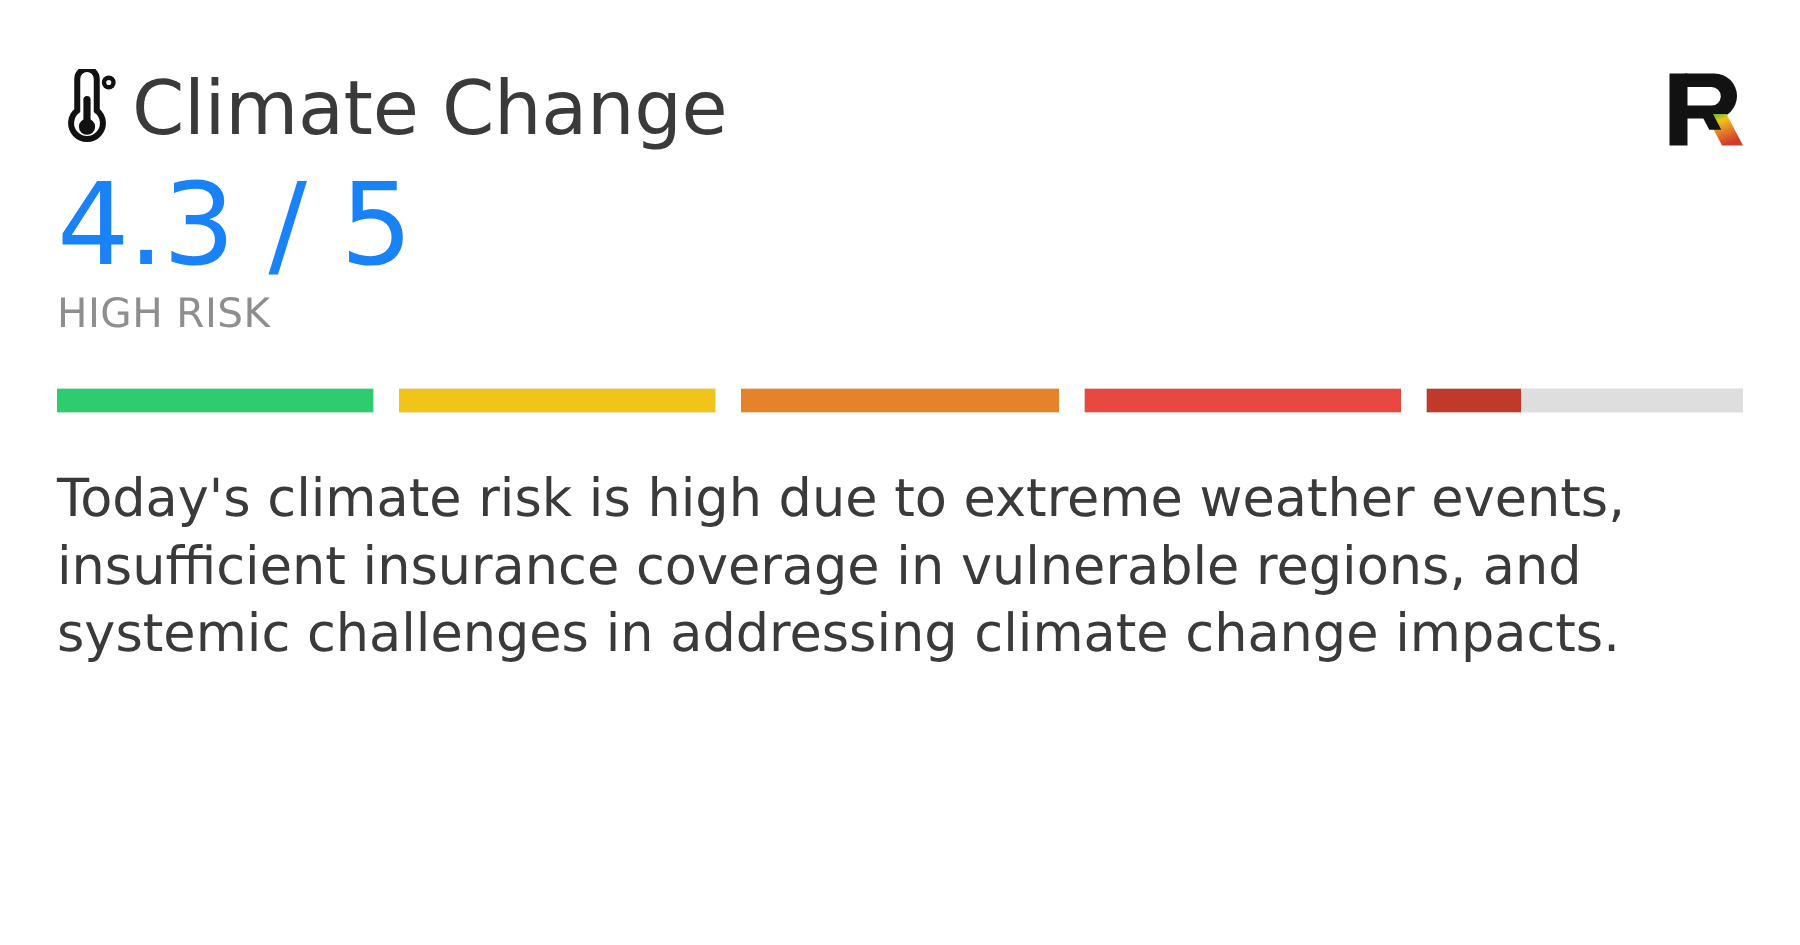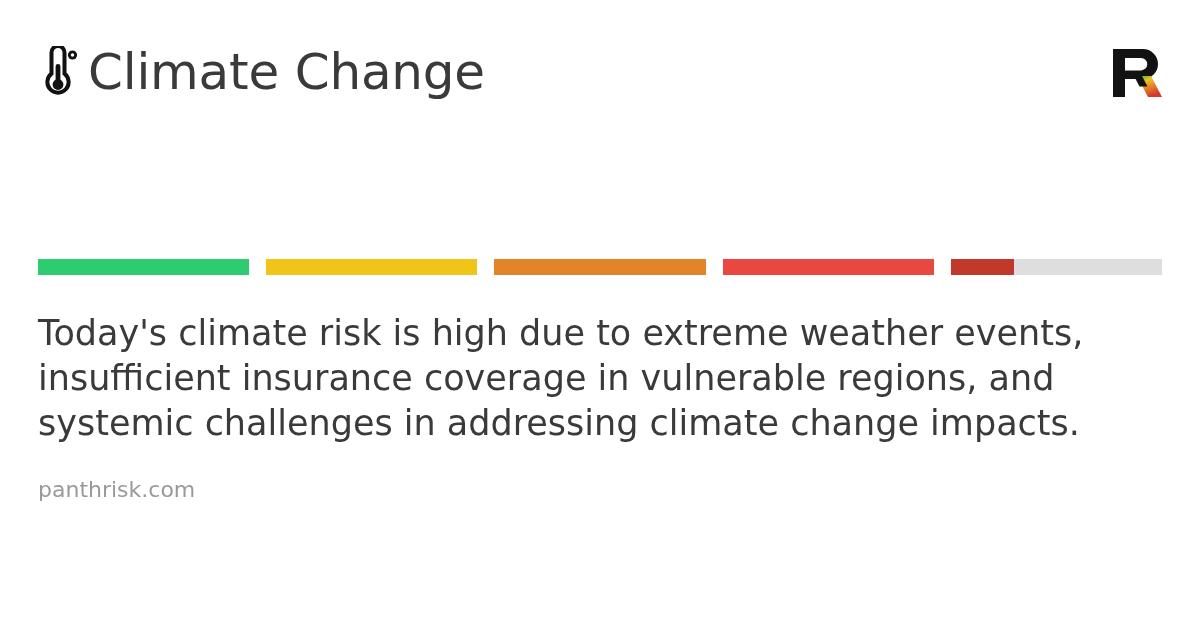--- a/index.html
+++ b/index.html
@@ -178,20 +178,24 @@
 
         <path d="M15 12 h16 a6.2 6.2 0 0 1 0 12.4 h-16 Z" fill="#ffffff"></path>
 
         <path d="M27 30 h14 l11 21 h-14 Z" fill="url(#legGrad)"></path>
 
         <path d="M24 30 h8 l5.5 10.5 -8 0 Z" fill="#121212"></path>
       </svg>
     </span>
   </div>
 
+  <div class="score-block">
+    <div class="score-value" style="color: rgb(26, 130, 247);">4.3 / 5</div>
+    <div class="score-label">HIGH RISK</div>
+  </div>
 
   <div class="meter">
     <div class="meter-seg" style="background: rgb(222, 222, 222);">
       <span class="fill" style="background:#2ecc71;width:100%"></span>
     </div>
     <div class="meter-seg" style="background: rgb(222, 222, 222);">
       <span class="fill" style="background:#f0c419;width:100%"></span>
     </div>
     <div class="meter-seg" style="background: rgb(222, 222, 222);">
       <span class="fill" style="background:#e5832a;width:100%"></span>
@@ -200,16 +204,15 @@
       <span class="fill" style="background:#e8483f;width:100%"></span>
     </div>
     <div class="meter-seg" style="background: rgb(222, 222, 222);">
       <span class="fill" style="background:#c0392b;width:30%"></span>
     </div>
   </div>
 
   <p class="description">Today's climate risk is high due to extreme weather events, insufficient insurance coverage in vulnerable regions, and systemic challenges in addressing climate change impacts.</p>
 
   <div class="footer">
-    <span class="footer-site">panthrisk.com</span>
   </div>
 
 </div>
 
 </body></html>

